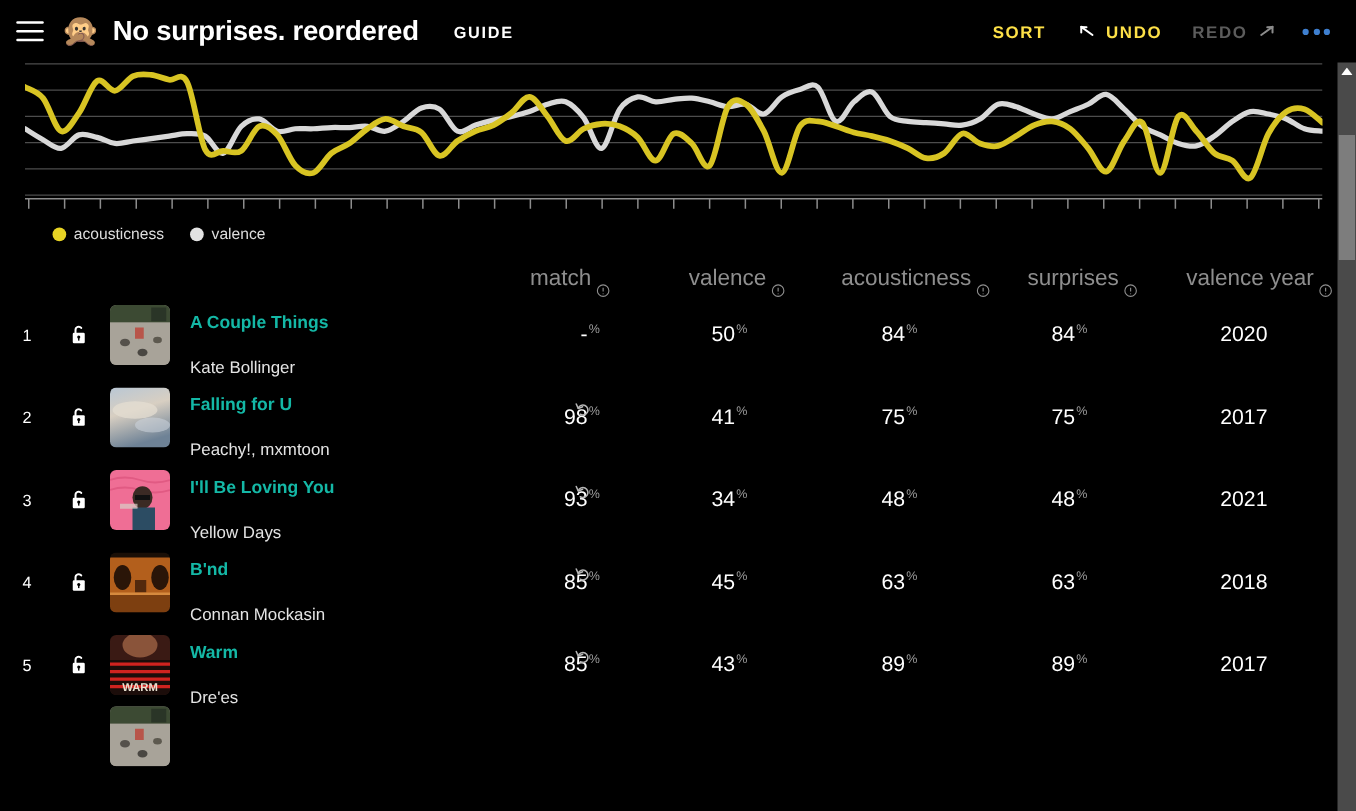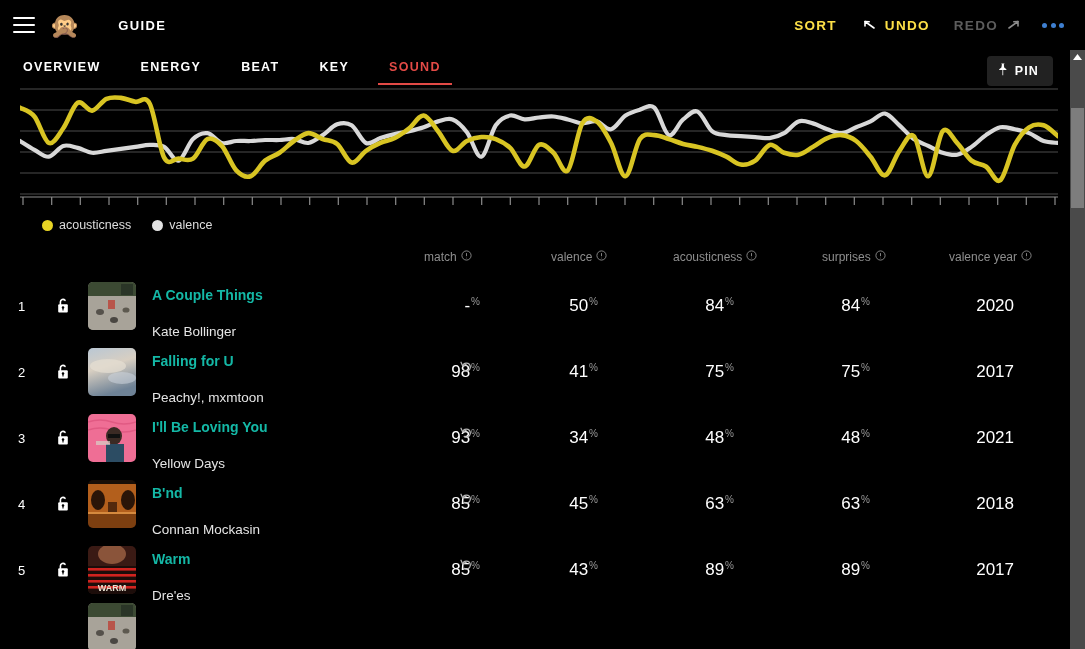--- a/index.html
+++ b/index.html
@@ -86,22 +86,22 @@
 
   
   .section-title {
     font-size: 18px; font-weight: bold; color: #fff;
     letter-spacing: 0.8px; padding: 17px 0 0 19px;
   }
   .col-headers {
     position: relative; height: 30px; margin-top: 11px;
   }
   .col-h {
-    position: absolute; font-size: 12px; color: #8e8e8e;
-    white-space: nowrap; display: flex; align-items: flex-start; gap: 4px;
+    position: absolute; font-size: 18px; color: #8e8e8e;
+    white-space: nowrap; display: flex; align-items: flex-end; gap: 4px;
     cursor: pointer;
   }
   .info-i { display: inline-block; width: 11px; height: 11px; }
 
   .row {
     position: relative; height: 66px; width: 1085px;
   }
   .r-num {
     position: absolute; left: 18px; top: 50%; transform: translateY(-50%);
     font-size: 13px; color: #fff;
@@ -164,20 +164,21 @@
 </head>
 <body>
 
 <div class="header">
   <div class="hamburger">
     <span></span>
       <span></span>
       <span></span>
   </div>
   <div class="logo-emoji">🙊</div>
+  <div class="app-title">No surprises. reordered</div>
   <div class="guide-link">GUIDE</div>
 
   <div class="header-right">
     <div class="hbtn">
       <span>SORT</span>
     </div>
     <div class="hbtn">
       <span class="ic-arrow">
         <svg viewBox="0 0 18 18" width="18" height="18" fill="none" stroke="#fff" stroke-width="1.6" stroke-linecap="round" stroke-linejoin="round">
           <path d="M4 10 L4 5.5 M4 5.5 L13 12"></path>
@@ -198,35 +199,20 @@
     <div class="dots">
       <i></i>
         <i></i>
         <i></i>
     </div>
   </div>
 </div>
 
 <div class="content-area">
 
-  <div class="tabbar">
-    <div class="tab">OVERVIEW</div>
-    <div class="tab">ENERGY</div>
-    <div class="tab">BEAT</div>
-    <div class="tab">KEY</div>
-    <div class="tab active">SOUND</div>
-    <button class="pin-btn">
-      <span>
-        <svg width="12" height="13" viewBox="0 0 12 13" fill="#fff">
-          <path d="M7.6 0.6 L4.2 0.6 L4.9 1.6 L4.4 4.6 L2.2 6.2 L2.2 7.0 L5.4 7.0 L5.4 12.2 L6.2 12.2 L6.2 7.0 L9.4 7.0 L9.4 6.2 L7.2 4.6 L6.8 1.6 Z"></path>
-        </svg>
-      </span>
-      <span>PIN</span>
-    </button>
-  </div>
 
   <div class="chart-wrap">
     <svg class="chart-svg" viewBox="0 0 1038 108" preserveAspectRatio="none">
       <g stroke="#4d4d4d" stroke-width="1">
         <line x1="0" y1="1" x2="1038" y2="1"></line>
         <line x1="0" y1="22" x2="1038" y2="22"></line>
         <line x1="0" y1="43" x2="1038" y2="43"></line>
         <line x1="0" y1="64" x2="1038" y2="64"></line>
         <line x1="0" y1="85" x2="1038" y2="85"></line>
         <line x1="0" y1="106" x2="1038" y2="106"></line>

